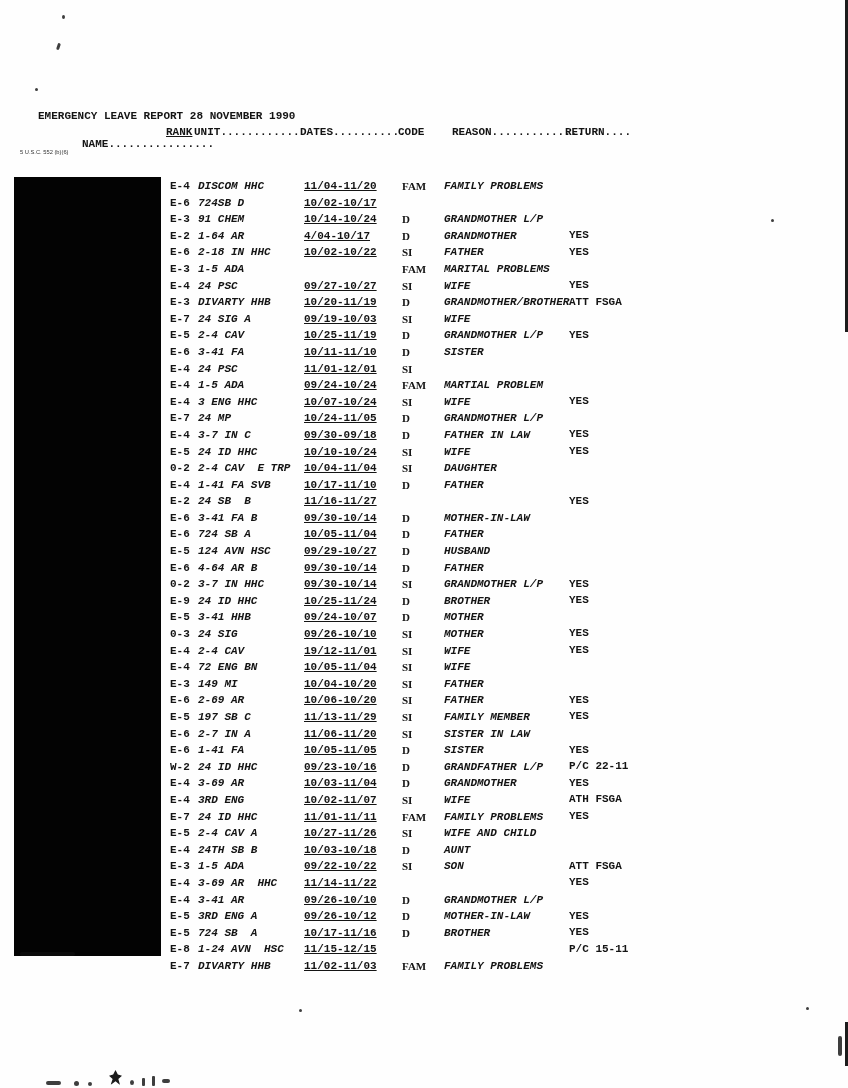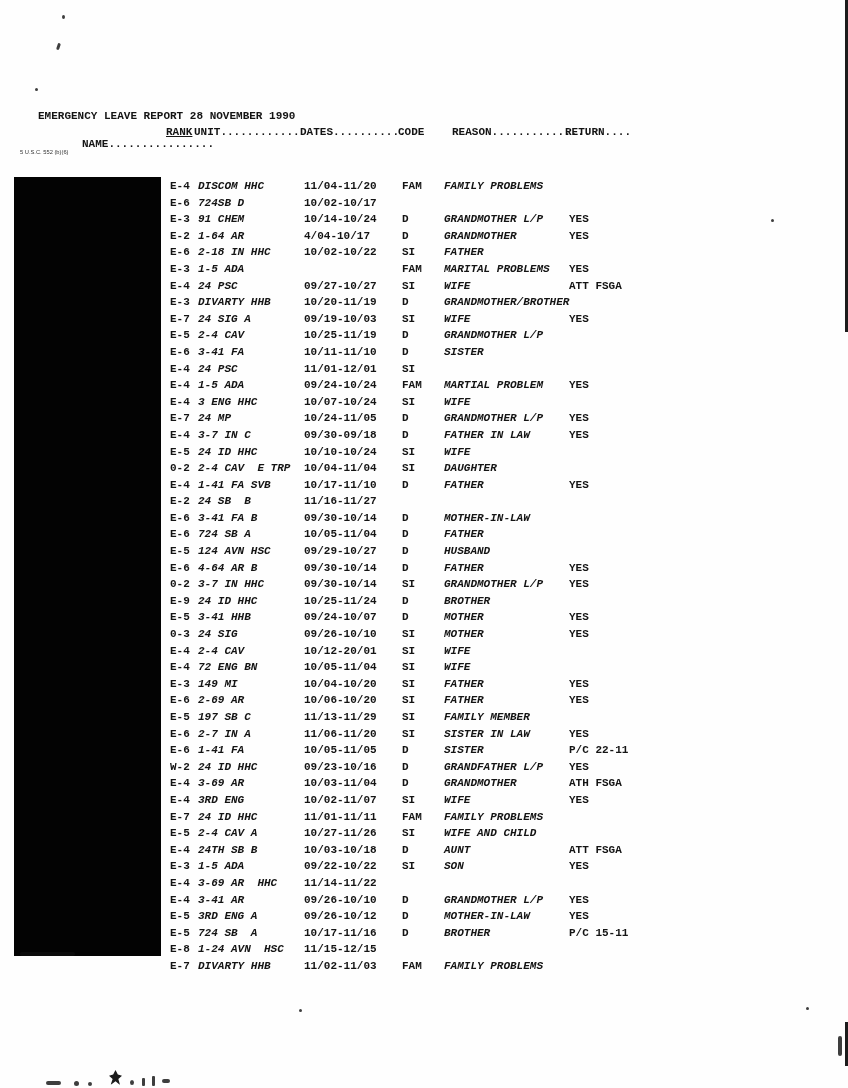--- a/index.html
+++ b/index.html
@@ -18,24 +18,24 @@
     position:absolute; white-space:pre;
     font-family:"Liberation Sans","DejaVu Sans",sans-serif;
     font-weight:400; font-size:7px; color:#333;
     transform:scale(0.82); transform-origin:left top;
   }
   .rows { position:absolute; top:178px; left:4px; width:848px; }
   .row { position:relative; height:16.6px; }
   .row span { position:absolute; top:1px; white-space:pre; font-size:11px; line-height:14px; }
   .c-rank   { left:166px; }
   .c-unit   { left:194px;font-style:italic; }
-  .c-dates  { left:300px; }
-  .c-code   { left:398px; }
+  .c-dates  { left:300px;text-decoration:underline; }
+  .c-code   { left:398px;font-family:Liberation Serif, serif; }
   .c-reason { left:440px;font-style:italic; }
-  .c-return { left:565px; }
+  .c-return { left:565px;margin-top:16px; }
   .redaction {
     position:absolute; left:14px; top:177px;
     width:147px; height:779px;
     background:#030303;
   }
   .artifact { position:absolute; background:#1c1c1c; }
   .soft { opacity:.85; }
 </style>
 </head>
 <body>
@@ -275,21 +275,21 @@
       <span class="c-rank">0-3</span>
       <span class="c-unit">24 SIG</span>
       <span class="c-dates">09/26-10/10</span>
       <span class="c-code">SI</span>
       <span class="c-reason">MOTHER</span>
       <span class="c-return">YES</span>
     </div>
       <div class="row">
       <span class="c-rank">E-4</span>
       <span class="c-unit">2-4 CAV</span>
-      <span class="c-dates">10/12-20/01</span>
+      <span class="c-dates">19/12-11/01</span>
       <span class="c-code">SI</span>
       <span class="c-reason">WIFE</span>
       <span class="c-return"></span>
     </div>
       <div class="row">
       <span class="c-rank">E-4</span>
       <span class="c-unit">72 ENG BN</span>
       <span class="c-dates">10/05-11/04</span>
       <span class="c-code">SI</span>
       <span class="c-reason">WIFE</span>

